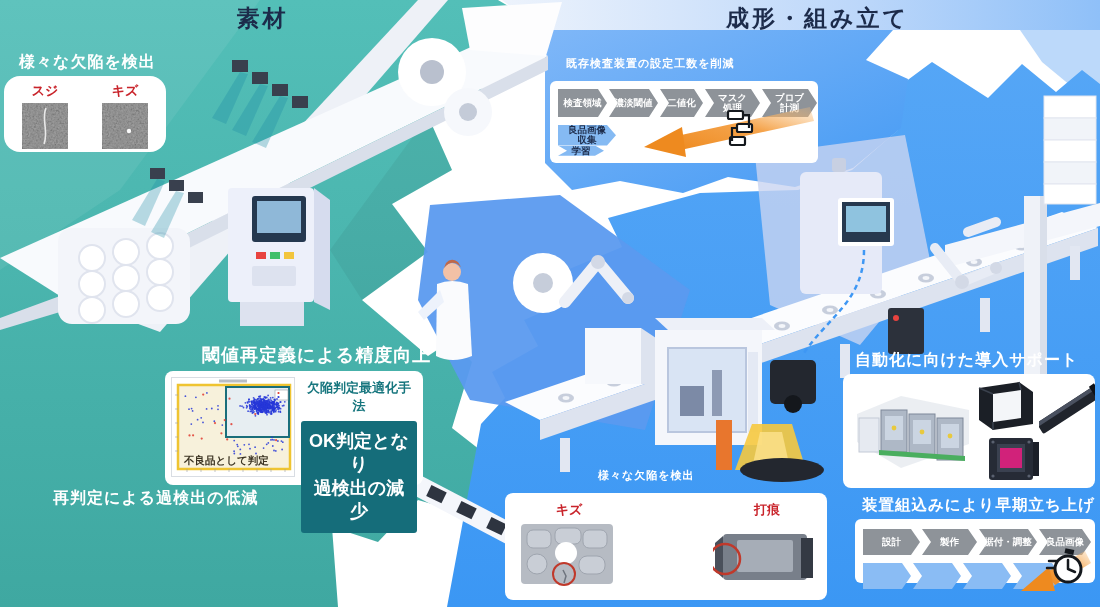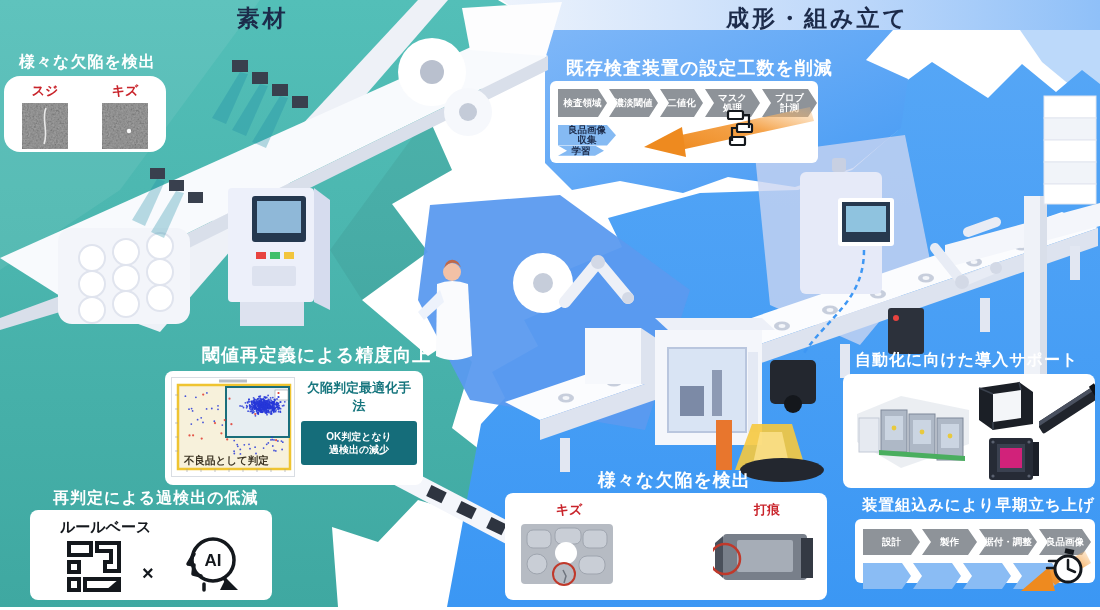--- a/index.html
+++ b/index.html
@@ -1,34 +1,34 @@
 <!DOCTYPE html>
 <html><head>
 <meta charset="utf-8">
 <style>
   html,body{margin:0;padding:0;background:#fff;}
   .stage{position:relative;width:1100px;height:610px;overflow:hidden;
          font-family:"Liberation Sans","DejaVu Sans",sans-serif;background:#fff;}
   .bg{position:absolute;left:0;top:0;z-index:0;}
   .sec-title{position:absolute;z-index:3;font-weight:bold;color:#1C2B4A;
              font-size:23px;letter-spacing:3px;text-align:center;}
-  .co-title{position:absolute;z-index:3;color:#fff;font-weight:bold;font-size:18px;
+  .co-title{position:absolute;z-index:3;color:#fff;font-weight:bold;font-size:11px;
             letter-spacing:1px;white-space:nowrap;}
   .card{position:absolute;z-index:2;background:#fff;border-radius:8px;}
   .def-label{color:#C9242B;font-weight:bold;font-size:13px;text-align:center;margin-bottom:3px;}
   .flowrow{position:absolute;display:flex;}
   .chev{display:flex;align-items:center;justify-content:center;text-align:center;
         font-weight:bold;white-space:pre-line;line-height:1.08;margin-right:2px;
         clip-path:polygon(0 0,calc(100% - 9px) 0,100% 50%,calc(100% - 9px) 100%,0 100%,9px 50%);}
   .chev.first{clip-path:polygon(0 0,calc(100% - 9px) 0,100% 50%,calc(100% - 9px) 100%,0 100%);}
   .chev-gray{background:#8E9399;color:#fff;font-size:9.5px;}
   .chev-blue{background:#85BAF3;color:#1C2B4A;font-size:9.5px;}
   .chev-band{background:#8ABCF4;}
   .method-label{color:#17767E;font-weight:bold;font-size:13px;margin:2px 0 6px 0;text-align:center;}
-  .result-box{background:#156D7A;color:#fff;font-weight:bold;font-size:10px;line-height:1.3;
+  .result-box{background:#156D7A;color:#fff;font-weight:bold;font-size:18px;line-height:1.3;
               text-align:center;border-radius:3px;padding:9px 4px;white-space:pre-line;}
   .rule-label{position:absolute;left:30px;top:8px;font-weight:bold;font-size:15px;color:#14181D;}
   .times{position:absolute;font-weight:bold;font-size:20px;color:#14181D;}
 </style>
 </head>
 <body>
 
 <div class="stage">
 
   <svg class="bg" width="1100" height="610" viewBox="0 0 1100 610">
@@ -867,41 +867,20 @@
       <text x="13" y="87" font-size="10.5" font-weight="bold" fill="#3B3322">不良品として判定</text>
     </svg>
     <div style="flex:1;padding-left:6px;display:flex;flex-direction:column;justify-content:flex-start;">
       <div class="method-label">欠陥判定最適化手法</div>
       <div class="result-box">OK判定となり
 過検出の減少</div>
     </div>
   </div>
 
   <div class="co-title" style="left:53px;top:488px;font-size:16px;">再判定による過検出の低減</div>
-  <div class="card" style="left:30px;top:510px;width:242px;height:90px;">
-    <div class="rule-label">ルールベース</div>
-    <svg width="56" height="56" style="position:absolute;left:36px;top:28px;">
-      <g fill="none" stroke="#14181D" stroke-width="4">
-        <rect x="3" y="5" width="22" height="12"></rect>
-        <rect x="3" y="24" width="10" height="10"></rect>
-        <path d="M31,5 h22 v28 h-14 v-9 h6 v-11 h-14 z"></path>
-        <rect x="19" y="41" width="34" height="11"></rect>
-        <rect x="3" y="41" width="10" height="11"></rect>
-      </g>
-      <polygon points="40,52 53,41 53,52" fill="#14181D"></polygon>
-    </svg>
-    <div class="times" style="left:112px;top:52px;">×</div>
-    <svg width="64" height="62" style="position:absolute;left:150px;top:22px;">
-      <circle cx="33" cy="28" r="21" fill="#FFFFFF" stroke="#14181D" stroke-width="3.5"></circle>
-      <path d="M14,22 L8,32 L14,33 L13,42 L21,44" fill="none" stroke="#14181D" stroke-width="3.5" stroke-linejoin="round" stroke-linecap="round"></path>
-      <path d="M24,52 L24,58 M44,46 L48,52" stroke="#14181D" stroke-width="3.5" stroke-linecap="round"></path>
-      <polygon points="46,46 58,58 40,58" fill="#14181D"></polygon>
-      <text x="33" y="34" text-anchor="middle" font-size="17" font-weight="bold" fill="#14181D">AI</text>
-    </svg>
-  </div>
 
   <div class="co-title" style="left:566px;top:56px;">既存検査装置の設定工数を削減</div>
   <div class="card" style="left:550px;top:81px;width:268px;height:82px;border-radius:6px;">
     <div id="gray-flow" class="flowrow" style="left:8px;top:8px;height:28px;">
         <div class="chev chev-gray first" style="width: 49px;">検査領域</div>
         <div class="chev chev-gray" style="width: 49px;">濃淡閾値</div>
         <div class="chev chev-gray" style="width: 43px;">二値化</div>
         <div class="chev chev-gray" style="width: 55px;">マスク
 処理</div>
         <div class="chev chev-gray" style="width: 55px;">ブロブ

